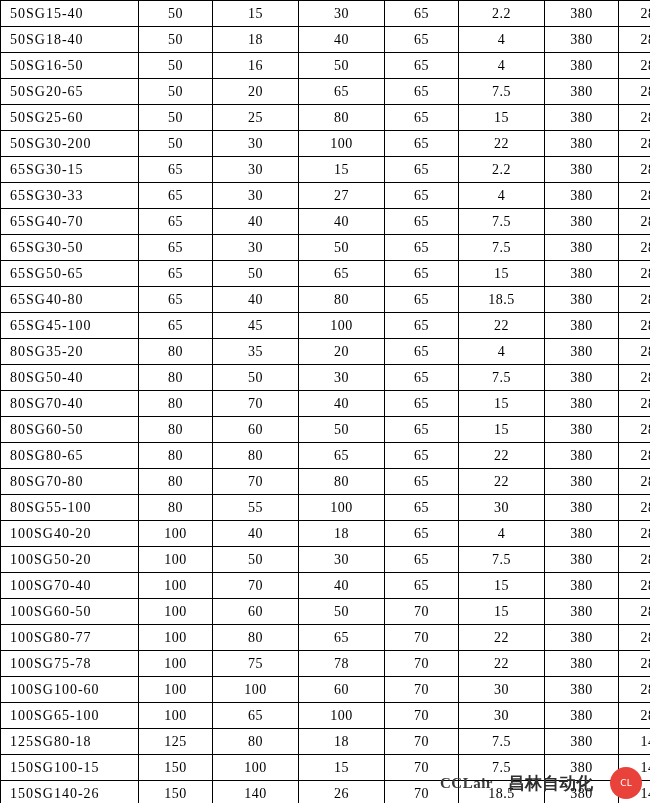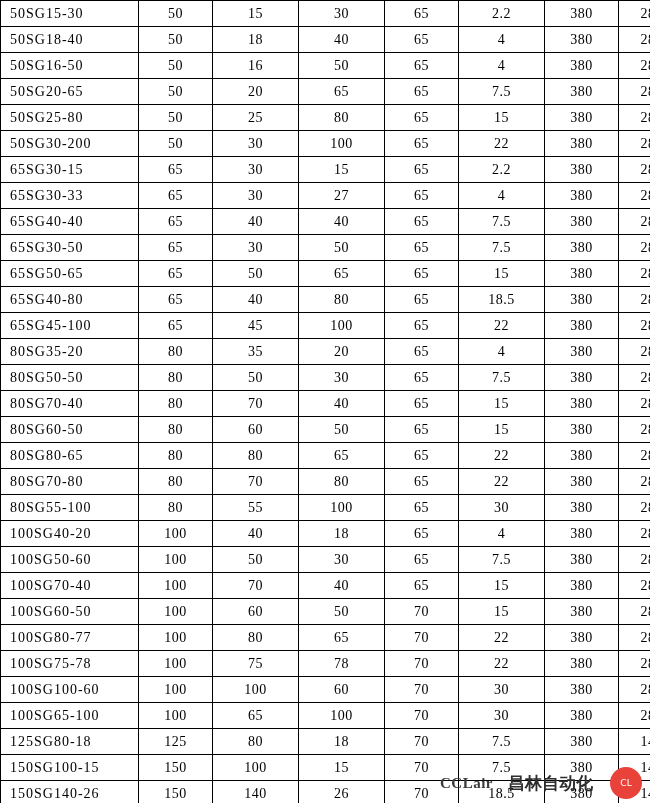--- a/index.html
+++ b/index.html
@@ -93,21 +93,21 @@
       <col class="col-1">
       <col class="col-2">
       <col class="col-3">
     <col class="col-4">
       <col class="col-5">
       <col class="col-6">
       <col class="col-7">
   </colgroup>
   <tbody>
       <tr>
-        <td class="model">50SG15-30</td>
+        <td class="model">50SG15-40</td>
         <td class="">50</td>
         <td class="">15</td>
         <td class="">30</td>
         <td class="">65</td>
         <td class="">2.2</td>
         <td class="">380</td>
         <td class="">2800</td>
       </tr>
       <tr>
         <td class="model">50SG18-40</td>
@@ -133,21 +133,21 @@
         <td class="model">50SG20-65</td>
         <td class="">50</td>
         <td class="">20</td>
         <td class="">65</td>
         <td class="">65</td>
         <td class="">7.5</td>
         <td class="">380</td>
         <td class="">2800</td>
       </tr>
       <tr>
-        <td class="model">50SG25-80</td>
+        <td class="model">50SG25-60</td>
         <td class="">50</td>
         <td class="">25</td>
         <td class="">80</td>
         <td class="">65</td>
         <td class="">15</td>
         <td class="">380</td>
         <td class="">2800</td>
       </tr>
       <tr>
         <td class="model">50SG30-200</td>
@@ -173,21 +173,21 @@
         <td class="model">65SG30-33</td>
         <td class="">65</td>
         <td class="">30</td>
         <td class="">27</td>
         <td class="">65</td>
         <td class="">4</td>
         <td class="">380</td>
         <td class="">2800</td>
       </tr>
       <tr>
-        <td class="model">65SG40-40</td>
+        <td class="model">65SG40-70</td>
         <td class="">65</td>
         <td class="">40</td>
         <td class="">40</td>
         <td class="">65</td>
         <td class="">7.5</td>
         <td class="">380</td>
         <td class="">2800</td>
       </tr>
       <tr>
         <td class="model">65SG30-50</td>
@@ -233,21 +233,21 @@
         <td class="model">80SG35-20</td>
         <td class="">80</td>
         <td class="">35</td>
         <td class="">20</td>
         <td class="">65</td>
         <td class="">4</td>
         <td class="">380</td>
         <td class="">2800</td>
       </tr>
       <tr>
-        <td class="model">80SG50-50</td>
+        <td class="model">80SG50-40</td>
         <td class="">80</td>
         <td class="">50</td>
         <td class="">30</td>
         <td class="">65</td>
         <td class="">7.5</td>
         <td class="">380</td>
         <td class="">2800</td>
       </tr>
       <tr>
         <td class="model">80SG70-40</td>
@@ -303,21 +303,21 @@
         <td class="model">100SG40-20</td>
         <td class="">100</td>
         <td class="">40</td>
         <td class="">18</td>
         <td class="">65</td>
         <td class="">4</td>
         <td class="">380</td>
         <td class="">2800</td>
       </tr>
       <tr>
-        <td class="model">100SG50-60</td>
+        <td class="model">100SG50-20</td>
         <td class="">100</td>
         <td class="">50</td>
         <td class="">30</td>
         <td class="">65</td>
         <td class="">7.5</td>
         <td class="">380</td>
         <td class="">2800</td>
       </tr>
       <tr>
         <td class="model">100SG70-40</td>

